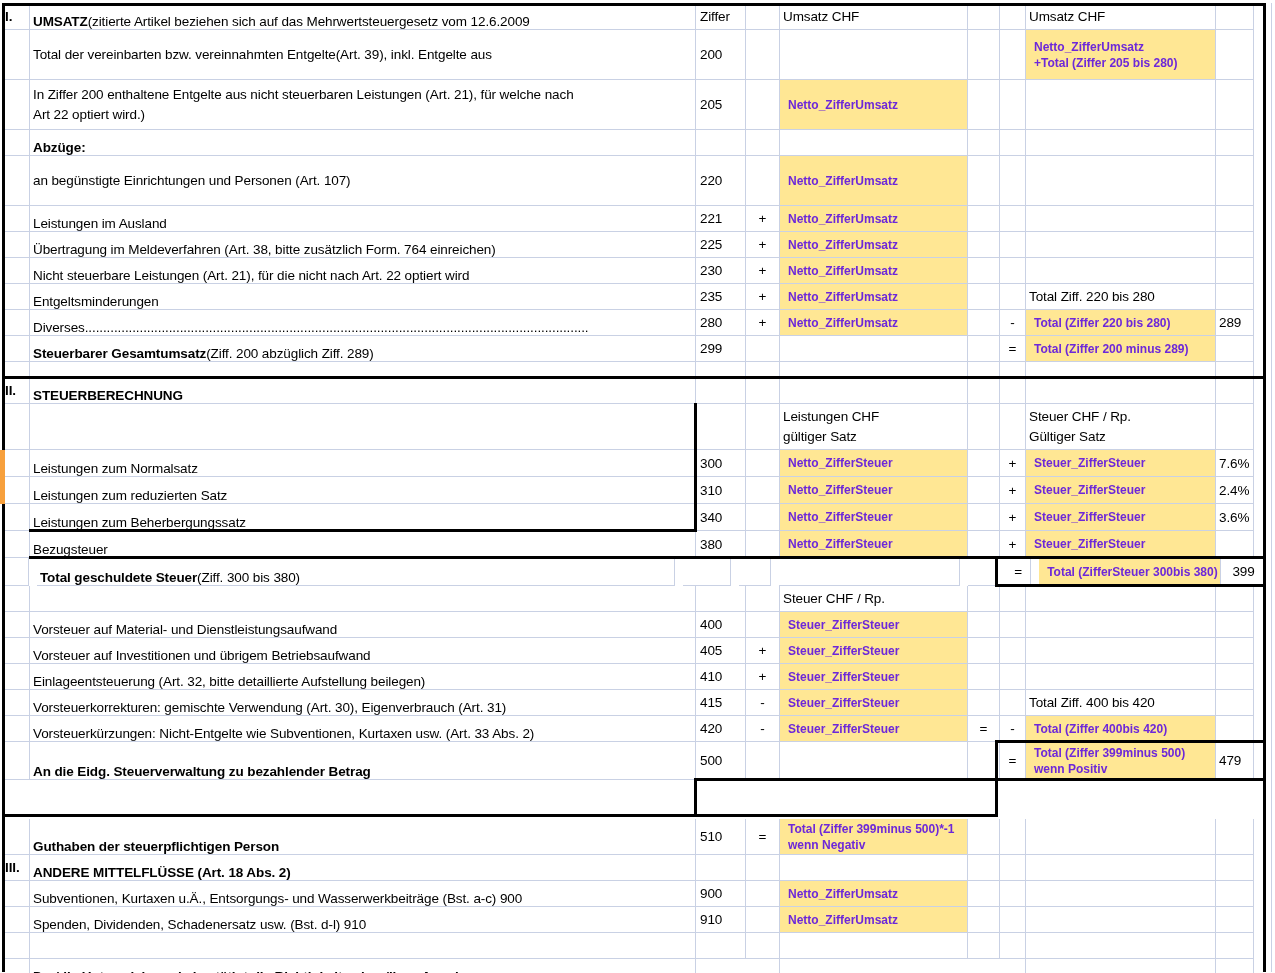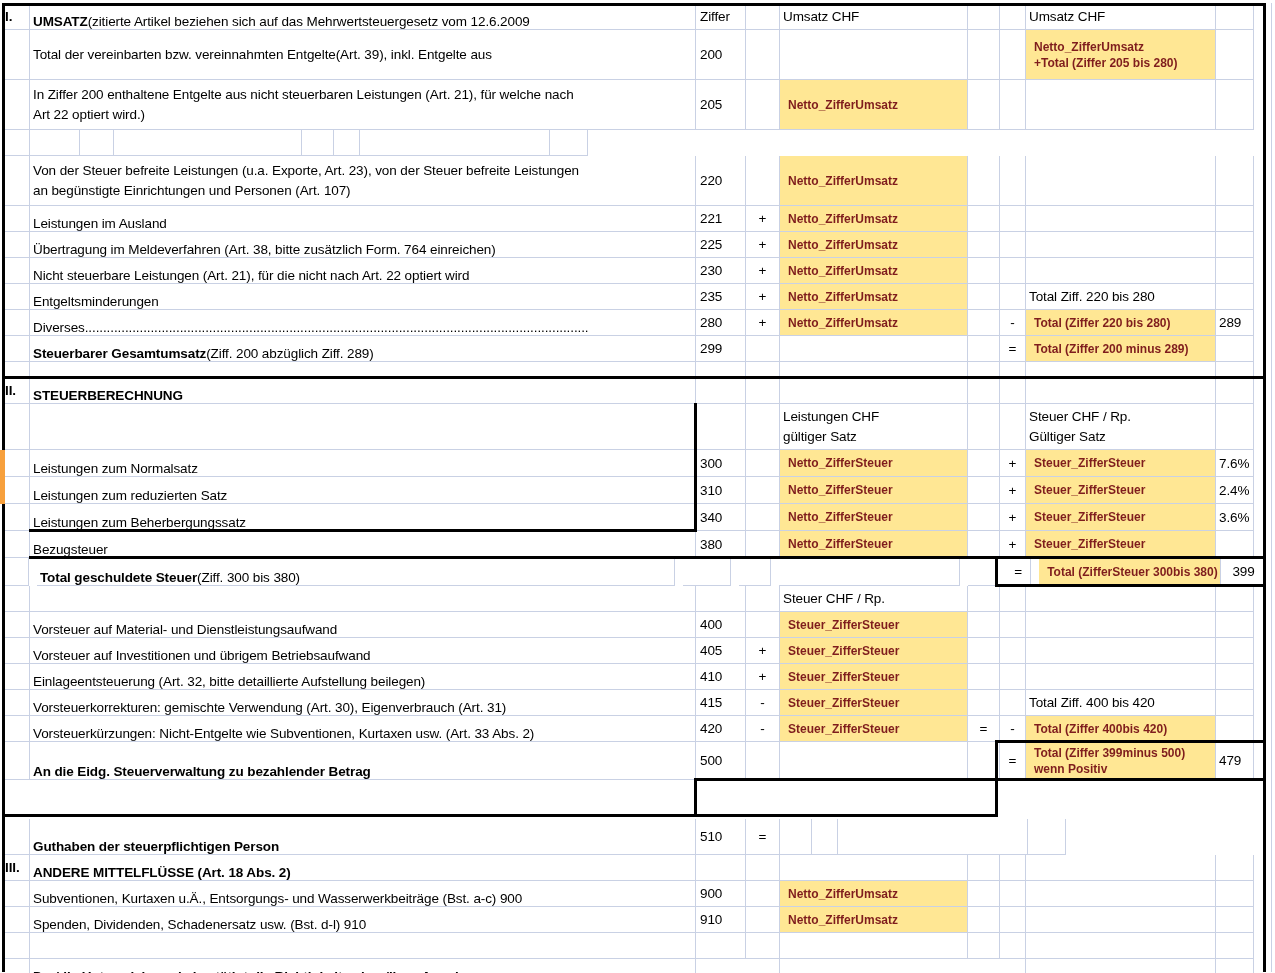--- a/index.html
+++ b/index.html
@@ -15,21 +15,21 @@
   .cc{width:50px;padding-left:4px;}
   .cd{width:34px;justify-content:center;padding:0;}
   .ce{width:188px;}
   .cf{width:32px;justify-content:center;padding:0;}
   .cg{width:26px;justify-content:center;padding:0;}
   .ch{width:190px;}
   .ci{width:38px;}
   .ccd{width:84px;}
   .cefg{width:246px;}
   .b{font-weight:bold;}
-  .y{background:#ffe794;color:#7f1d1d;font-weight:bold;font-size:12px;padding-left:8px;letter-spacing:0;}
+  .y{background:#ffe794;color:#6d28d9;font-weight:bold;font-size:12px;padding-left:8px;letter-spacing:0;}
   .stack{flex-direction:column;align-items:flex-start;justify-content:center;line-height:20px;}
   .stack2{flex-direction:column;align-items:flex-start;justify-content:center;line-height:16px;}
   .h26{height:26px;}.h27{height:27px;}.h28{height:28px;gap:8px;}.h50{height:50px;}
   .h46{height:46px;}.h38{height:38px;}.h36{height:36px;margin-top:39px;}.h16{height:16px;}
   .tk{position:absolute;background:#000;}
   .orange{position:absolute;background:#f7a03c;}
   .sliver{position:absolute;background:#c9d1e4;}
   .gap{margin-left:157px;}
 </style>
 </head>
@@ -80,33 +80,33 @@
       <div class="c cd"></div>
       <div class="c ce y">Netto_ZifferUmsatz</div>
       <div class="c cf"></div>
       <div class="c cg"></div>
       <div class="c ch"></div>
       <div class="c ci"></div>
     </div>
 
     <div class="row h26">
       <div class="c ca"></div>
+      <div class="c cb b">Abzüge:</div>
       <div class="c cc"></div>
       <div class="c cd"></div>
       <div class="c ce"></div>
       <div class="c cf"></div>
       <div class="c cg"></div>
       <div class="c ch"></div>
       <div class="c ci"></div>
     </div>
 
     <div class="row h50">
       <div class="c ca"></div>
       <div class="c cb stack">
-          <span>Von der Steuer befreite Leistungen (u.a. Exporte, Art. 23), von der Steuer befreite Leistungen</span>
           <span>an begünstigte Einrichtungen und Personen (Art. 107)</span>
         </div>
       <div class="c cc">220</div>
       <div class="c cd"></div>
       <div class="c ce y">Netto_ZifferUmsatz</div>
       <div class="c cf"></div>
       <div class="c cg"></div>
       <div class="c ch"></div>
       <div class="c ci"></div>
     </div>
@@ -371,20 +371,24 @@
           <span>wenn Positiv</span>
         </div>
       <div class="c ci">479</div>
     </div>
 
     <div class="row h36">
       <div class="c ca"></div>
       <div class="c cb b">Guthaben der steuerpflichtigen Person</div>
       <div class="c cc">510</div>
       <div class="c cd">=</div>
+      <div class="c ce y stack2">
+          <span>Total (Ziffer 399minus 500)*-1</span>
+          <span>wenn Negativ</span>
+        </div>
       <div class="c cf"></div>
       <div class="c cg"></div>
       <div class="c ch"></div>
       <div class="c ci"></div>
     </div>
 
     <div class="row h26">
       <div class="c ca">III.</div>
       <div class="c cb b">ANDERE MITTELFLÜSSE (Art. 18 Abs. 2)</div>
       <div class="c cc"></div>

